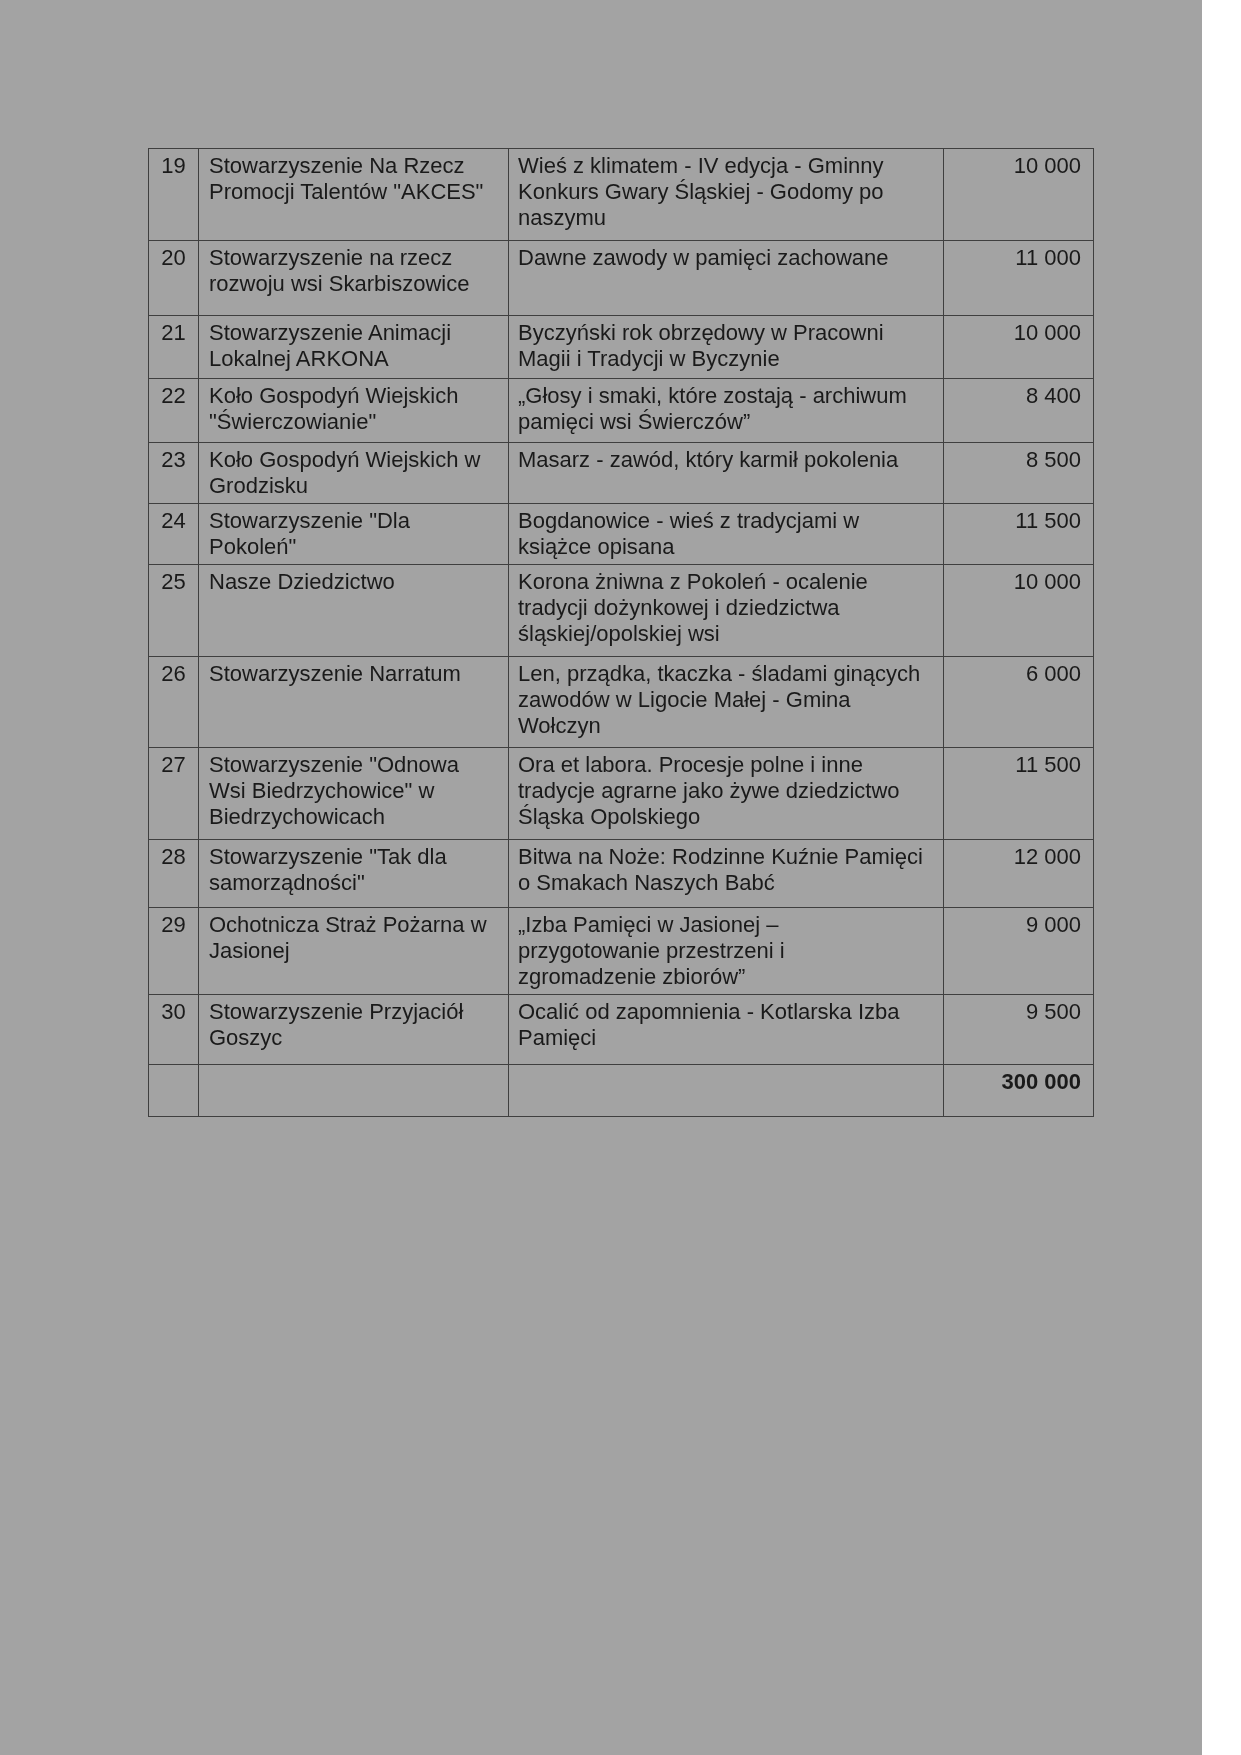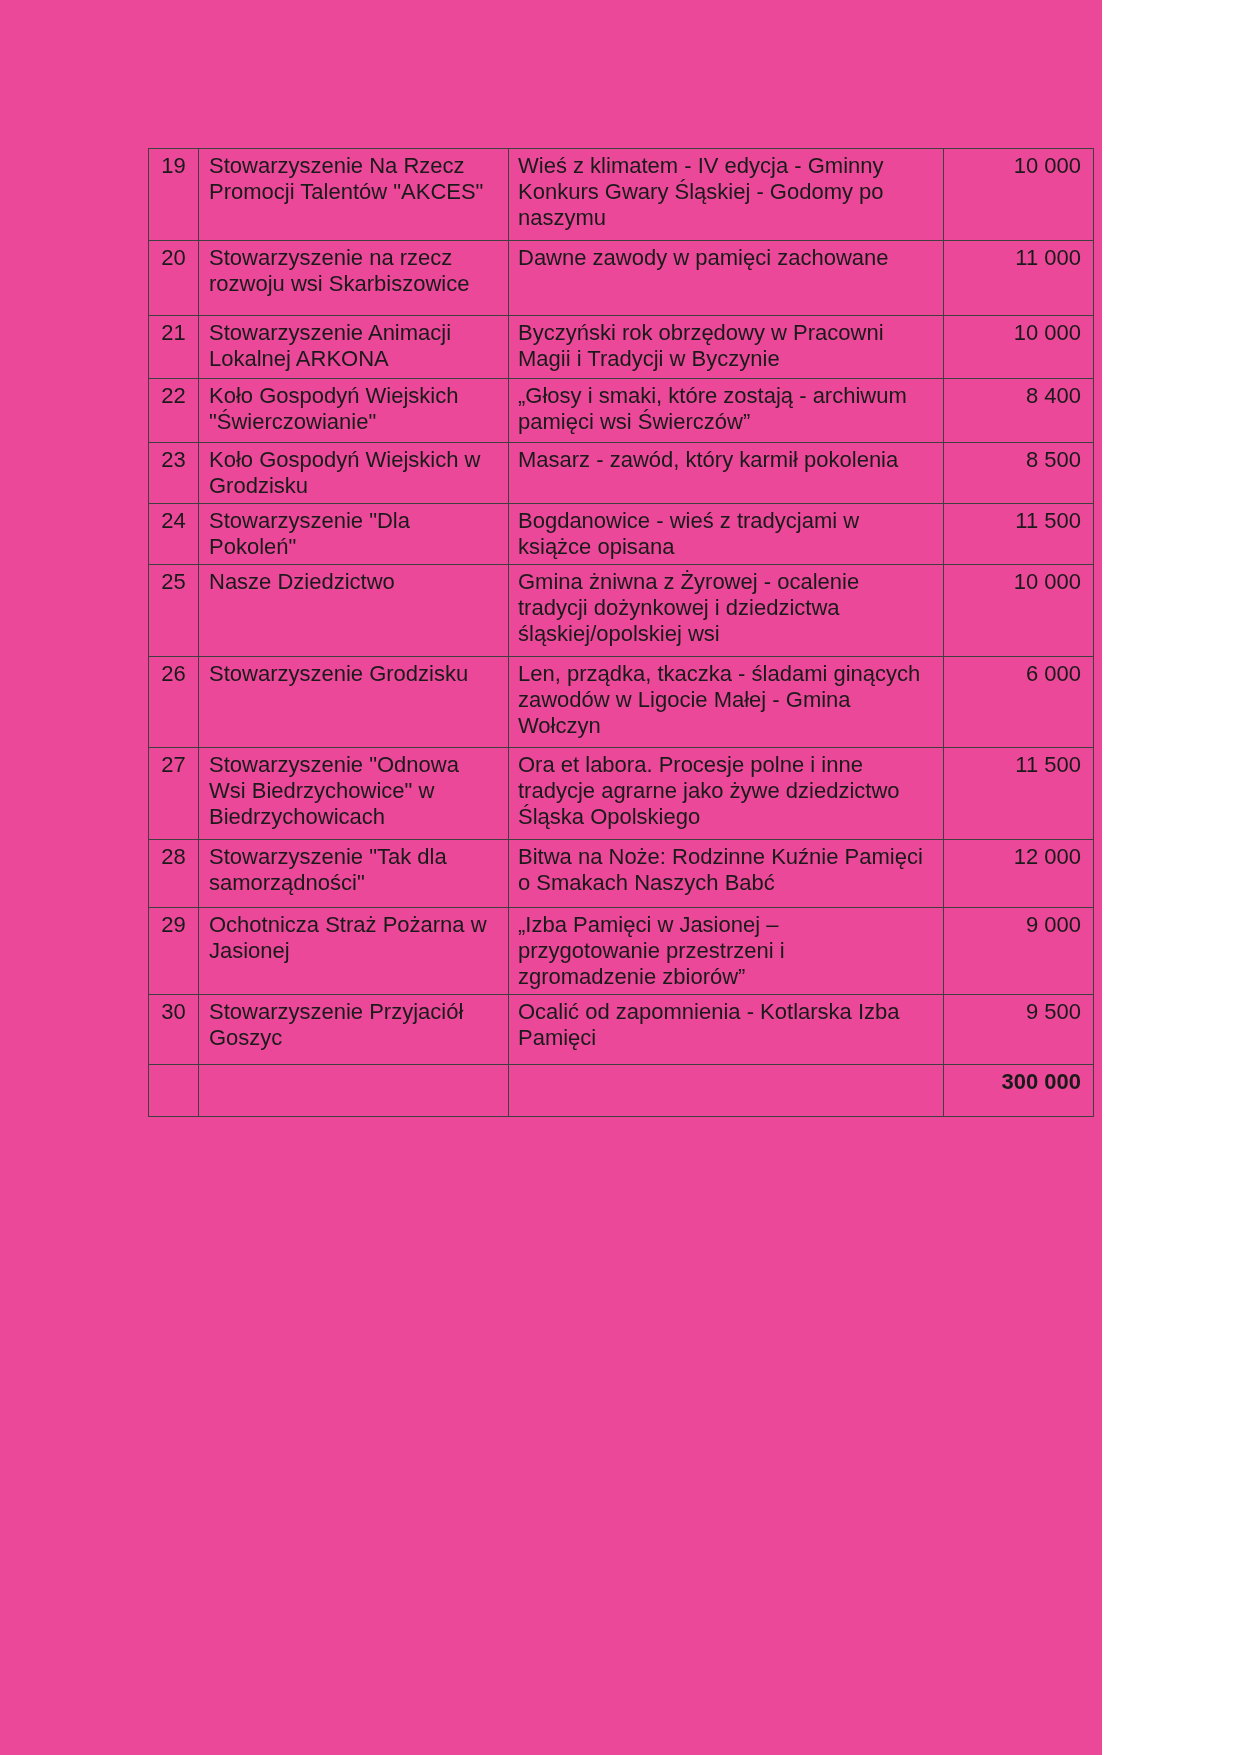--- a/index.html
+++ b/index.html
@@ -2,23 +2,23 @@
 <html><head>
 <meta charset="utf-8">
 <style>
   html, body {
     margin: 0;
     padding: 0;
     background: #ffffff;
   }
   .page {
     position: relative;
-    width: 1102px;
+    width: 1202px;
     height: 1755px;
-    background: #ec4899;
+    background: #a3a3a3;
     font-family: "Liberation Sans", "DejaVu Sans", sans-serif;
     color: #1a1a1a;
     overflow: hidden;
   }
   table.grants {
     position: absolute;
     left: 148px;
     top: 148px;
     width: 945px;
     border-collapse: collapse;
@@ -121,28 +121,28 @@
         <td class="no">24</td>
         <td class="org">Stowarzyszenie "Dla
 Pokoleń"</td>
         <td class="proj">Bogdanowice - wieś z tradycjami w
 książce opisana</td>
         <td class="amt">11 500</td>
       </tr>
       <tr class="h92">
         <td class="no">25</td>
         <td class="org">Nasze Dziedzictwo</td>
-        <td class="proj">Gmina żniwna z Żyrowej - ocalenie
+        <td class="proj">Korona żniwna z Pokoleń - ocalenie
 tradycji dożynkowej i dziedzictwa
 śląskiej/opolskiej wsi</td>
         <td class="amt">10 000</td>
       </tr>
       <tr class="h91">
         <td class="no">26</td>
-        <td class="org">Stowarzyszenie Grodzisku</td>
+        <td class="org">Stowarzyszenie Narratum</td>
         <td class="proj">Len, prządka, tkaczka - śladami ginących
 zawodów w Ligocie Małej - Gmina
 Wołczyn</td>
         <td class="amt">6 000</td>
       </tr>
       <tr class="h92">
         <td class="no">27</td>
         <td class="org">Stowarzyszenie "Odnowa
 Wsi Biedrzychowice" w
 Biedrzychowicach</td>

